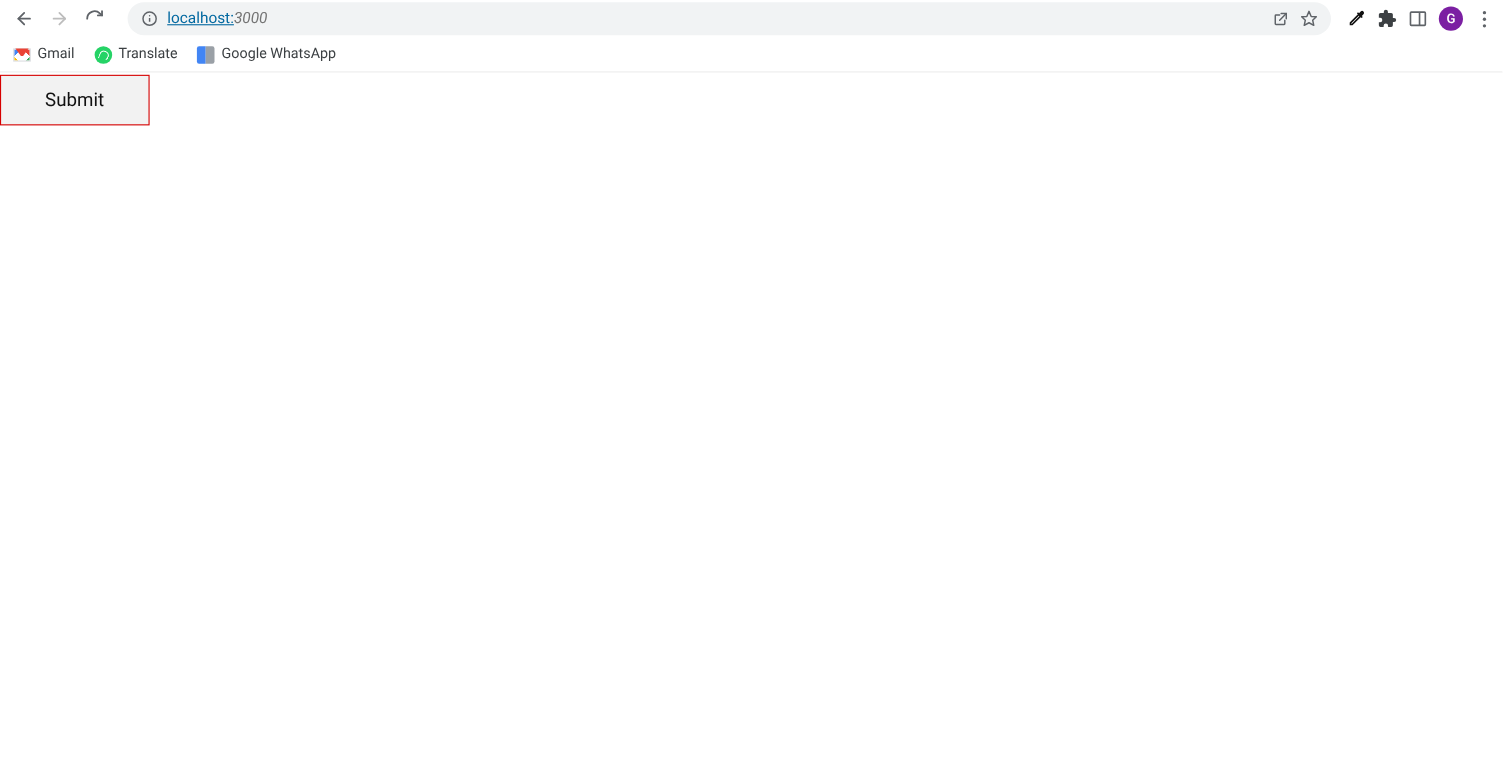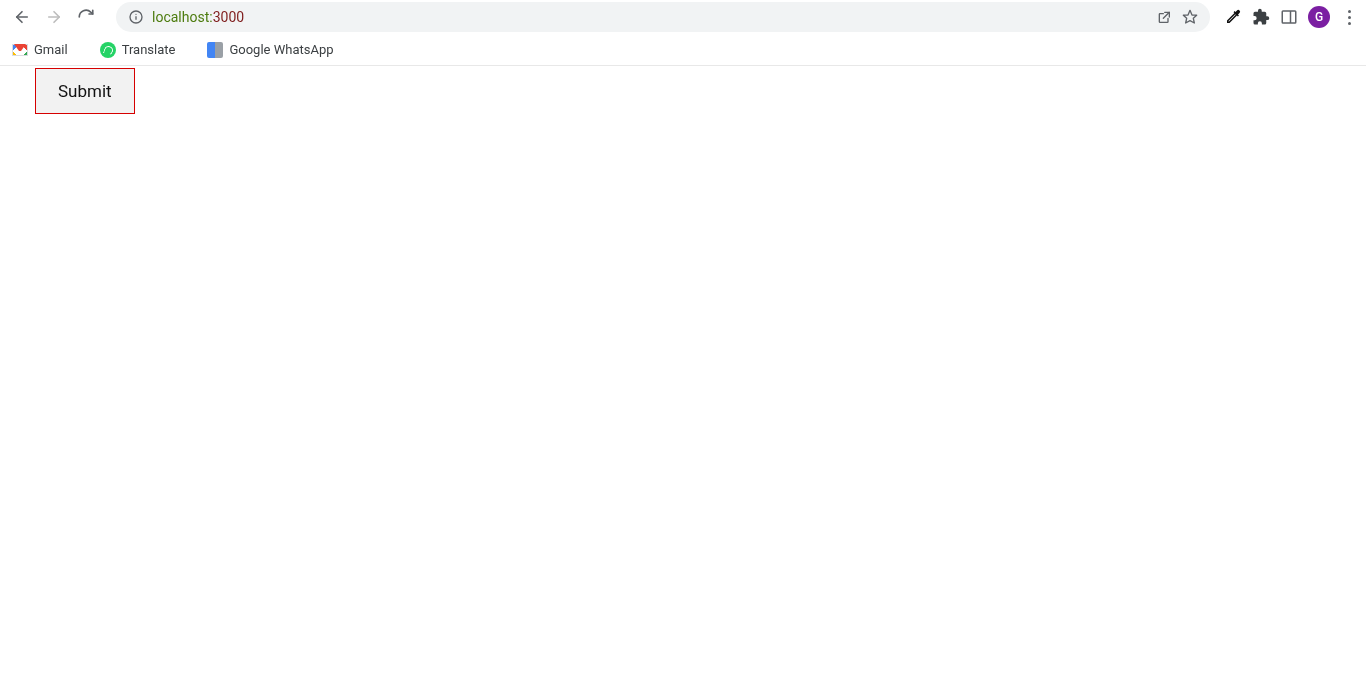--- a/index.html
+++ b/index.html
@@ -44,22 +44,22 @@
       margin: 0 6px;
       font-size: 14px;
       color: #202124;
     }
     .omnibox .info-icon {
       width: 16px; height: 16px;
       margin-right: 8px;
       color: #5f6368;
       flex-shrink: 0;
     }
-    .omnibox .url-text .host { color: #4d7c0f; }
-    .omnibox .url-text .port { color: #7f1d1d; }
+    .omnibox .url-text .host { color: #0369a1; text-decoration: underline; }
+    .omnibox .url-text .port { color: #737373; font-style: italic; }
     .omnibox .right-icons { margin-left: auto; display:flex; align-items:center; gap:10px; }
     .omnibox .right-icons svg { width:16px; height:16px; color:#5f6368; }
     .toolbar-right {
       display: flex;
       align-items: center;
       gap: 10px;
       padding-left: 4px;
     }
     .toolbar-right svg { width: 18px; height: 18px; color:#5f6368; }
     .toolbar-right .ext-icon { color:#3c4043; }
@@ -71,21 +71,21 @@
       font-size: 12px; font-weight: 500;
     }
     .kebab { width: 18px; display:flex; flex-direction:column; gap:3px; align-items:center; justify-content:center; }
     .kebab span { width:3px; height:3px; background:#5f6368; border-radius:50%; display:block;}
     
     .bookmarks {
       height: 32px;
       display: flex;
       align-items: center;
       padding: 0 12px;
-      gap: 32px;
+      gap: 18px;
       border-bottom: 1px solid #e8e8e8;
       font-size: 13px;
       color: #3c4043;
     }
     .bookmark {
       display:flex; align-items:center; gap:6px; cursor:pointer;
     }
     .bm-icon { width:16px; height:16px; display:flex; align-items:center; justify-content:center; }
     .gmail-ico { position:relative; width:16px; height:12px; }
     .gmail-ico::before{
@@ -115,24 +115,23 @@
       background:#fff;
     }
     .submit-btn {
       position:absolute;
       left: 0px;
       top: 2px;
       border: 1px solid #d60000;
       background: #f2f2f2;
       color: #111;
       font-size: 17px;
-      padding: 12px 22px;
+      padding: 12px 40px;
       font-family: inherit;
       cursor: pointer;
-      margin-left: 35px;
     }
   </style>
 </head>
 <body>
 
 <div class="toolbar">
   <div class="nav-btn nav-back">
     <svg viewBox="0 0 24 24" fill="none" stroke="currentColor" stroke-width="2.2" stroke-linecap="round" stroke-linejoin="round">
         <line x1="19" y1="12" x2="5" y2="12"></line>
         <polyline points="12 19 5 12 12 5"></polyline>

